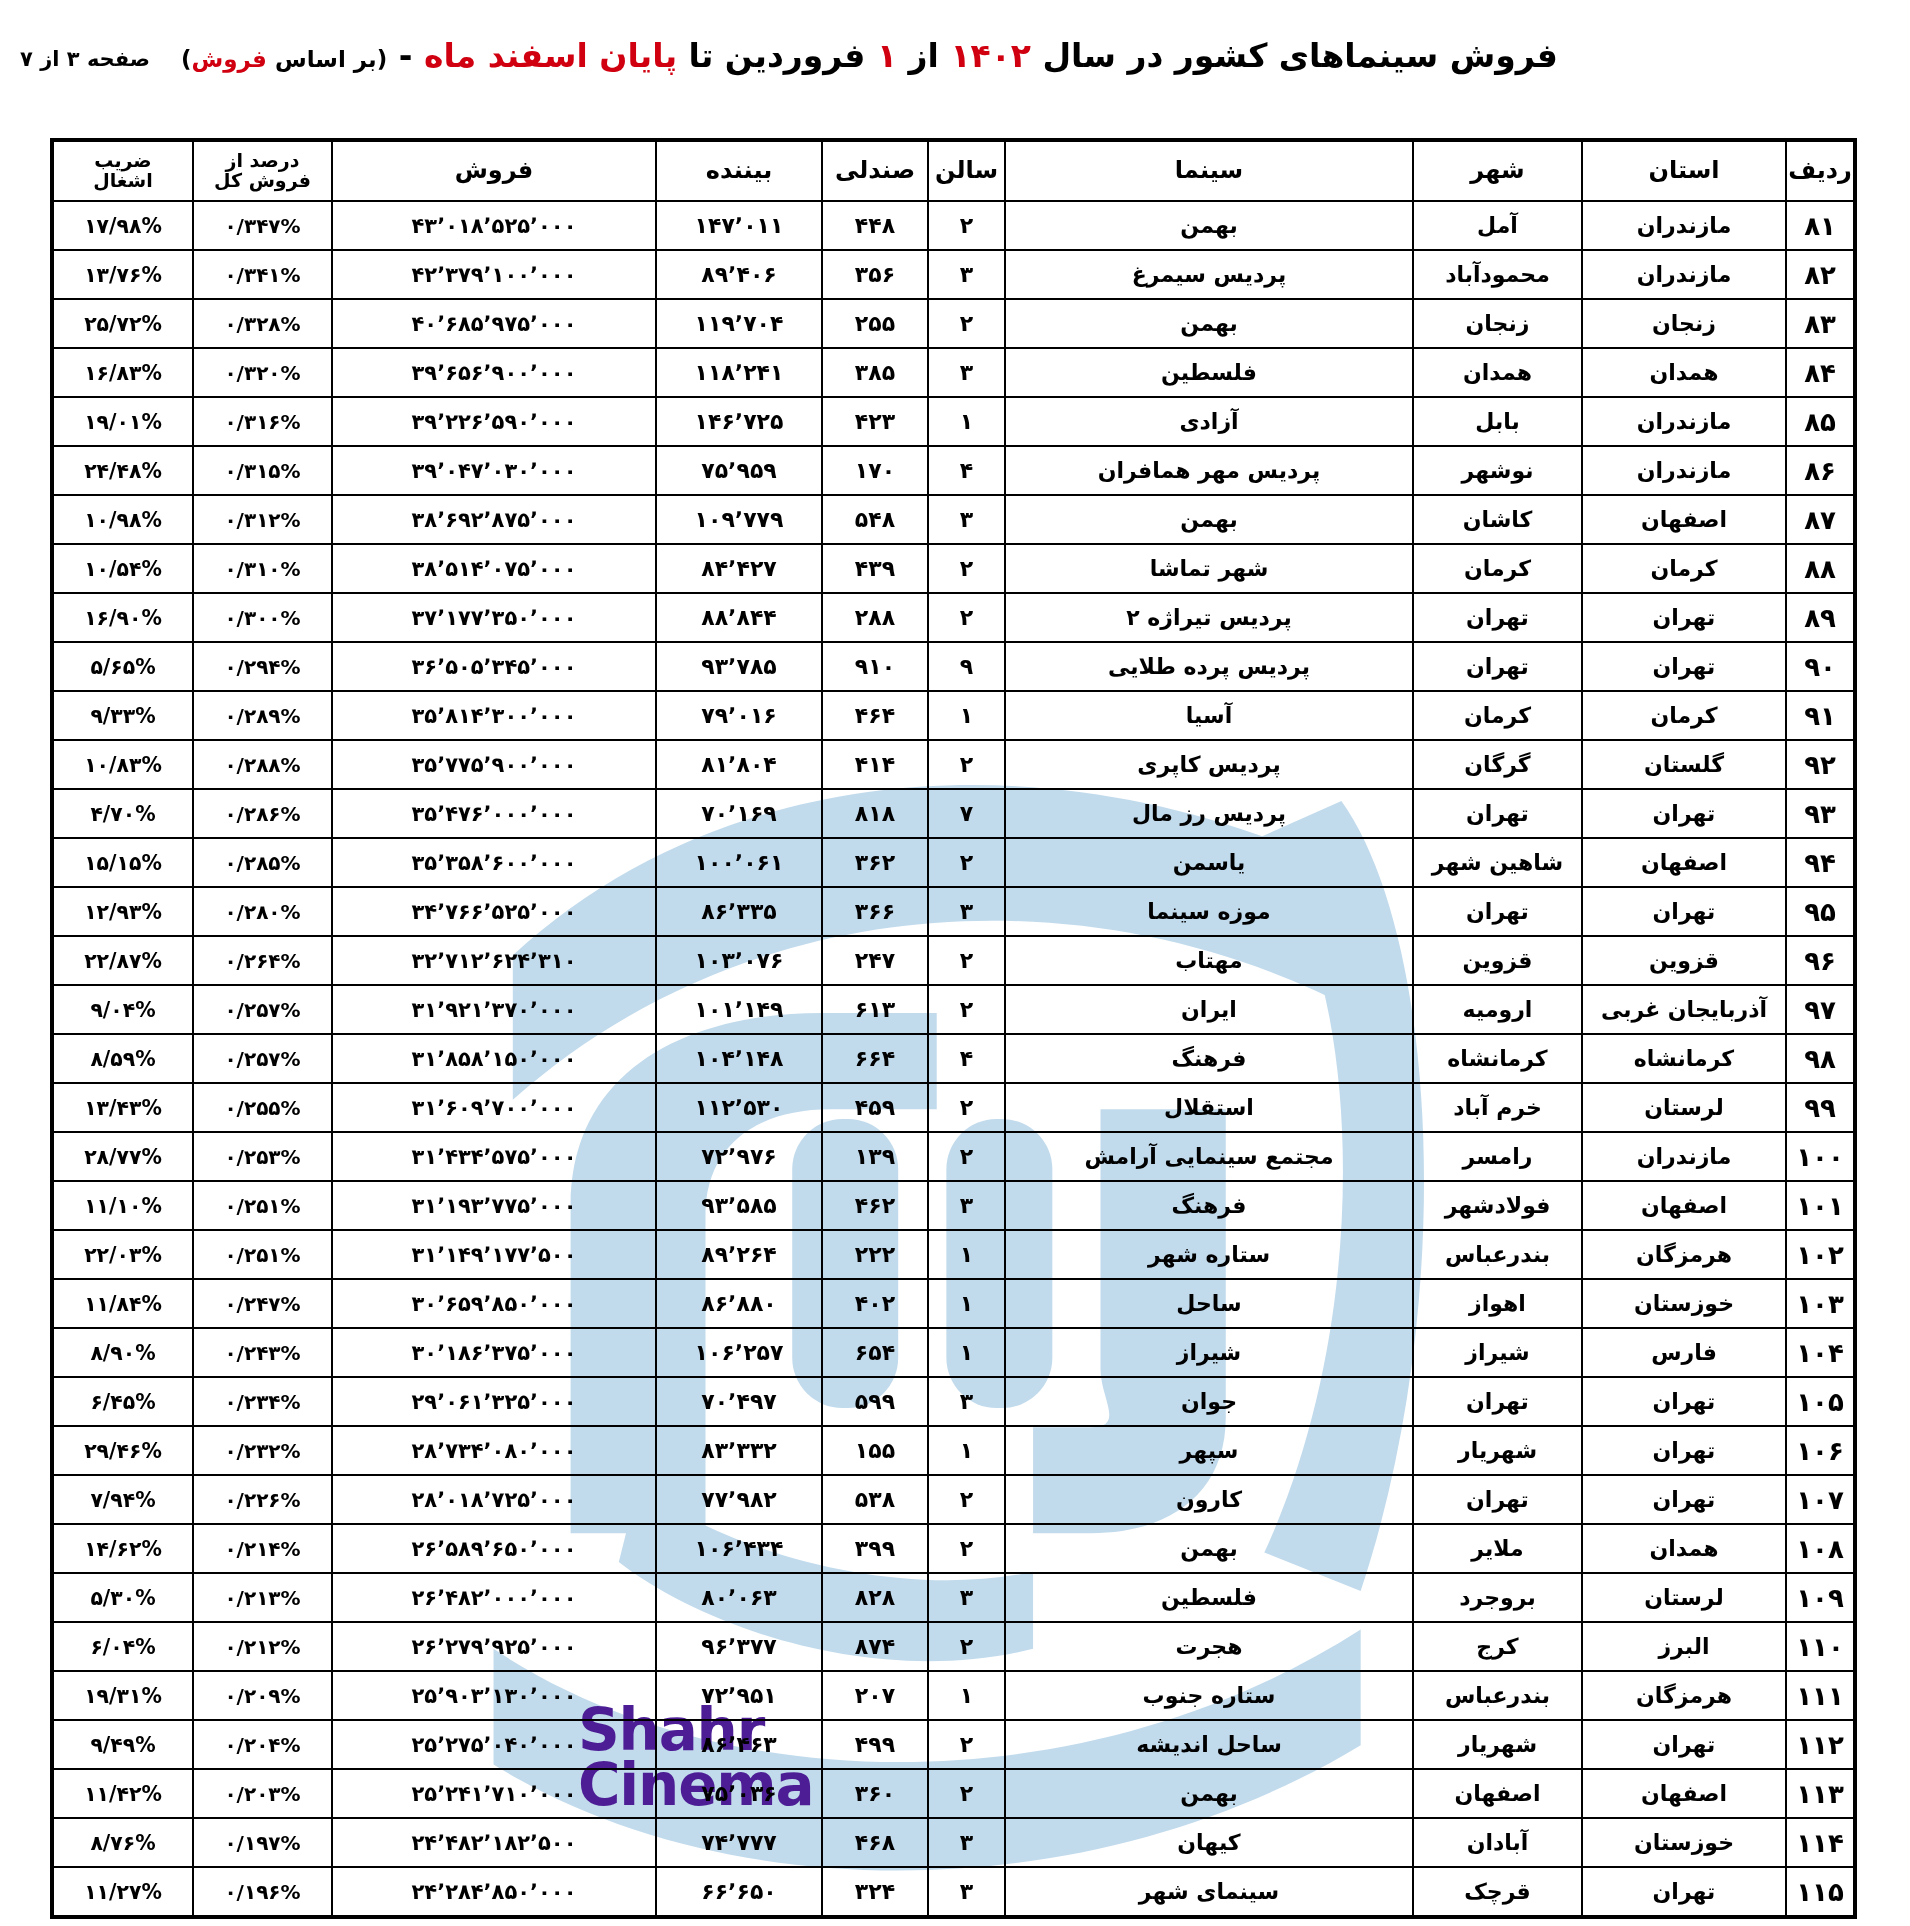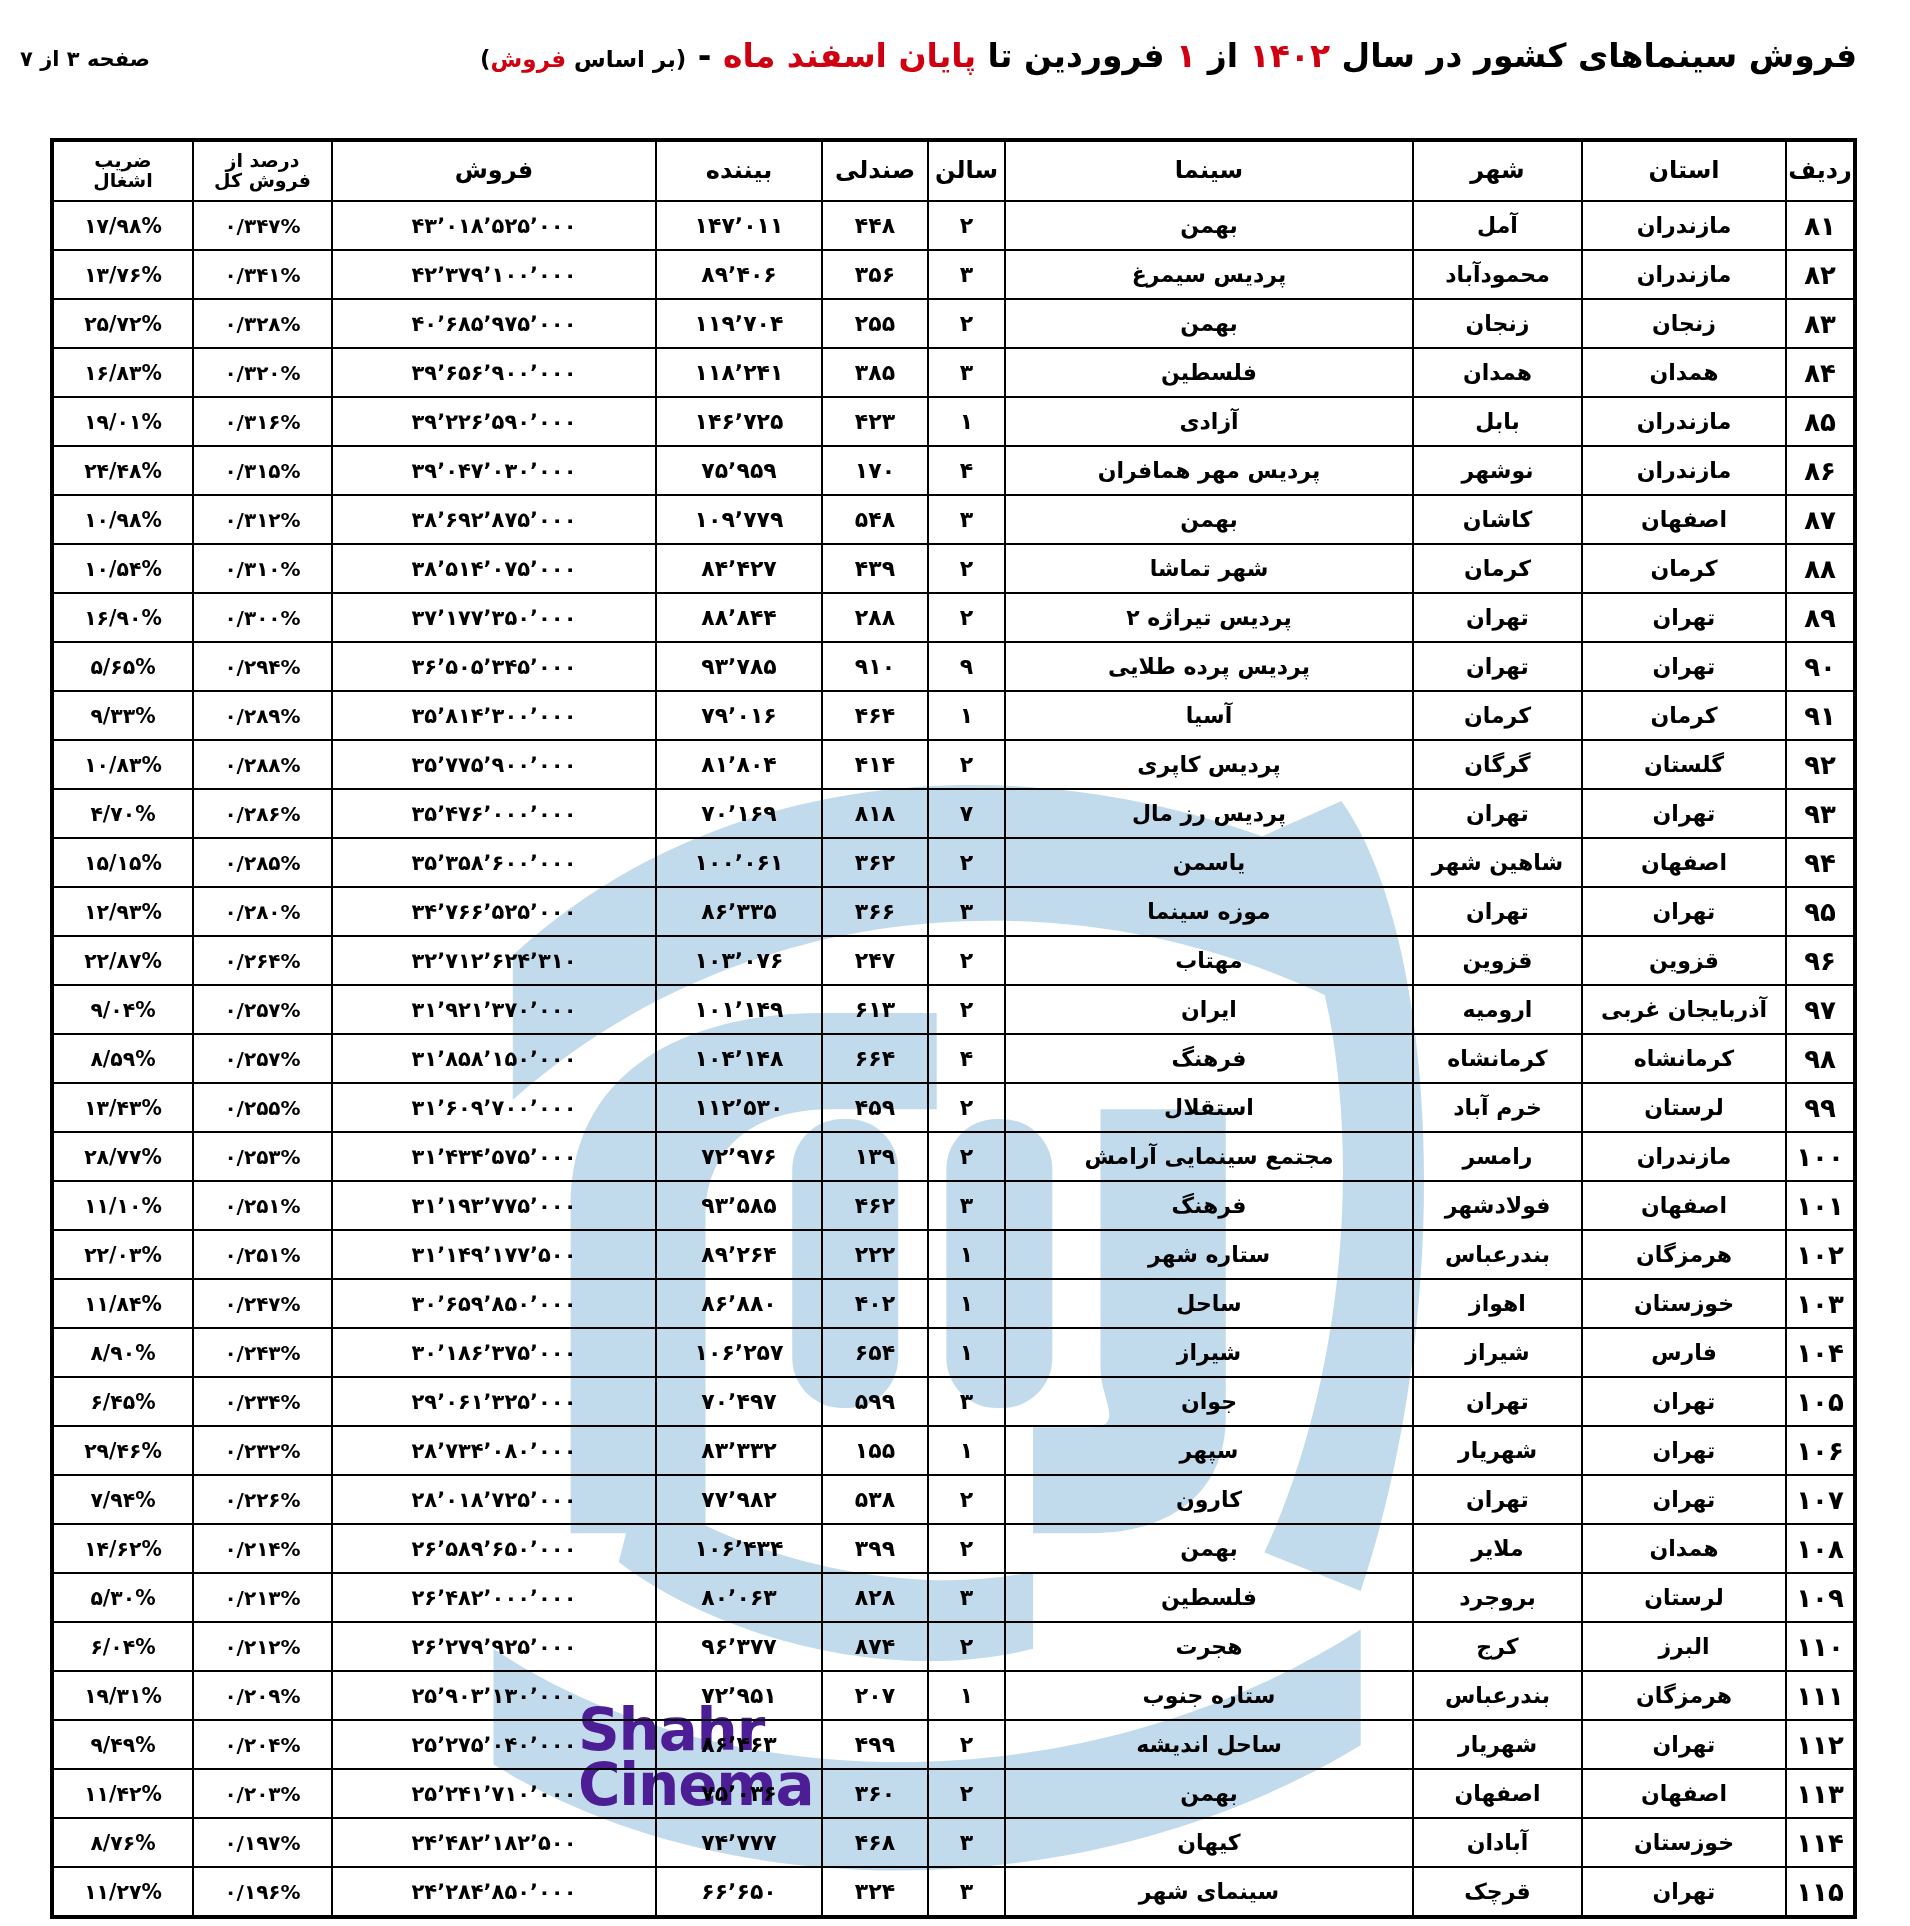--- a/index.html
+++ b/index.html
@@ -21,21 +21,21 @@
     direction:rtl;
     letter-spacing:0.4px;
   }
 
   
   #title-bar{
     position:absolute;
     top:37px;
     right:54px;
     left:181px;
-    text-align:right;
+    text-align:left;
     font-size:33px;
     font-weight:700;
     color:#000;
     white-space:nowrap;
     line-height:1.15;
     direction:rtl;
   }
   #title-bar .red{color:#d00010;}
   #title-bar .sub{font-size:23px;font-weight:700;}
 

